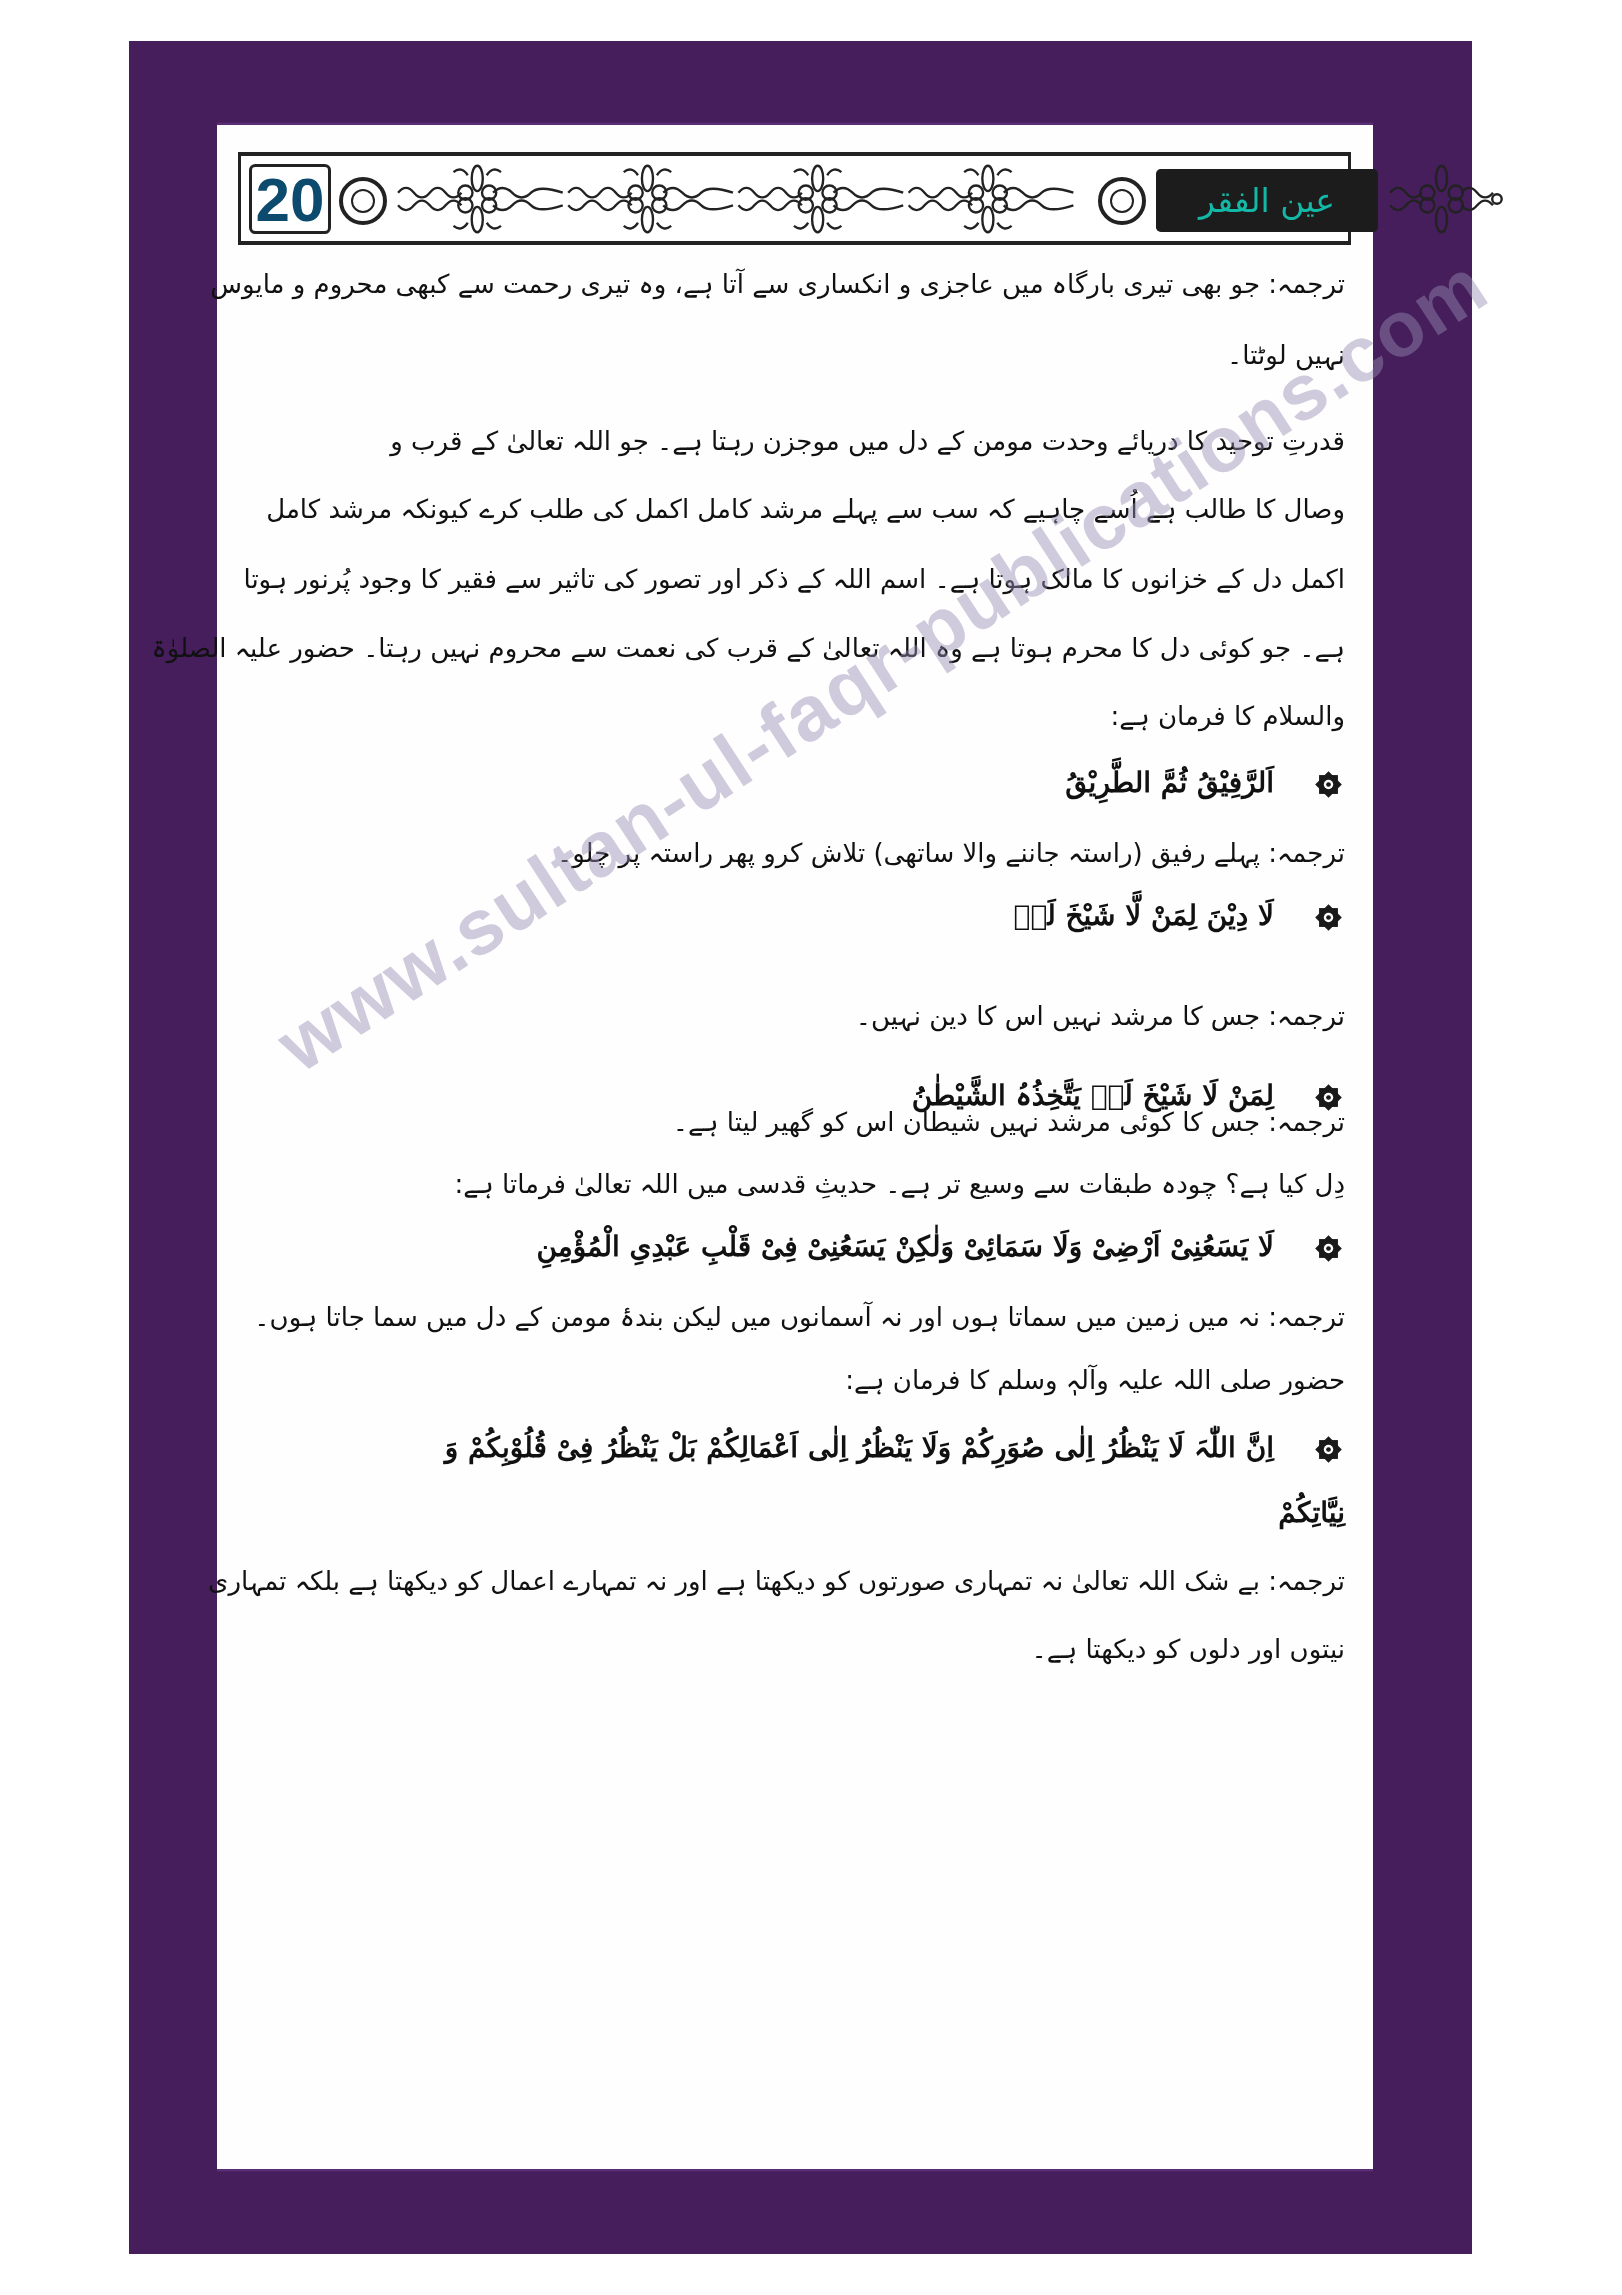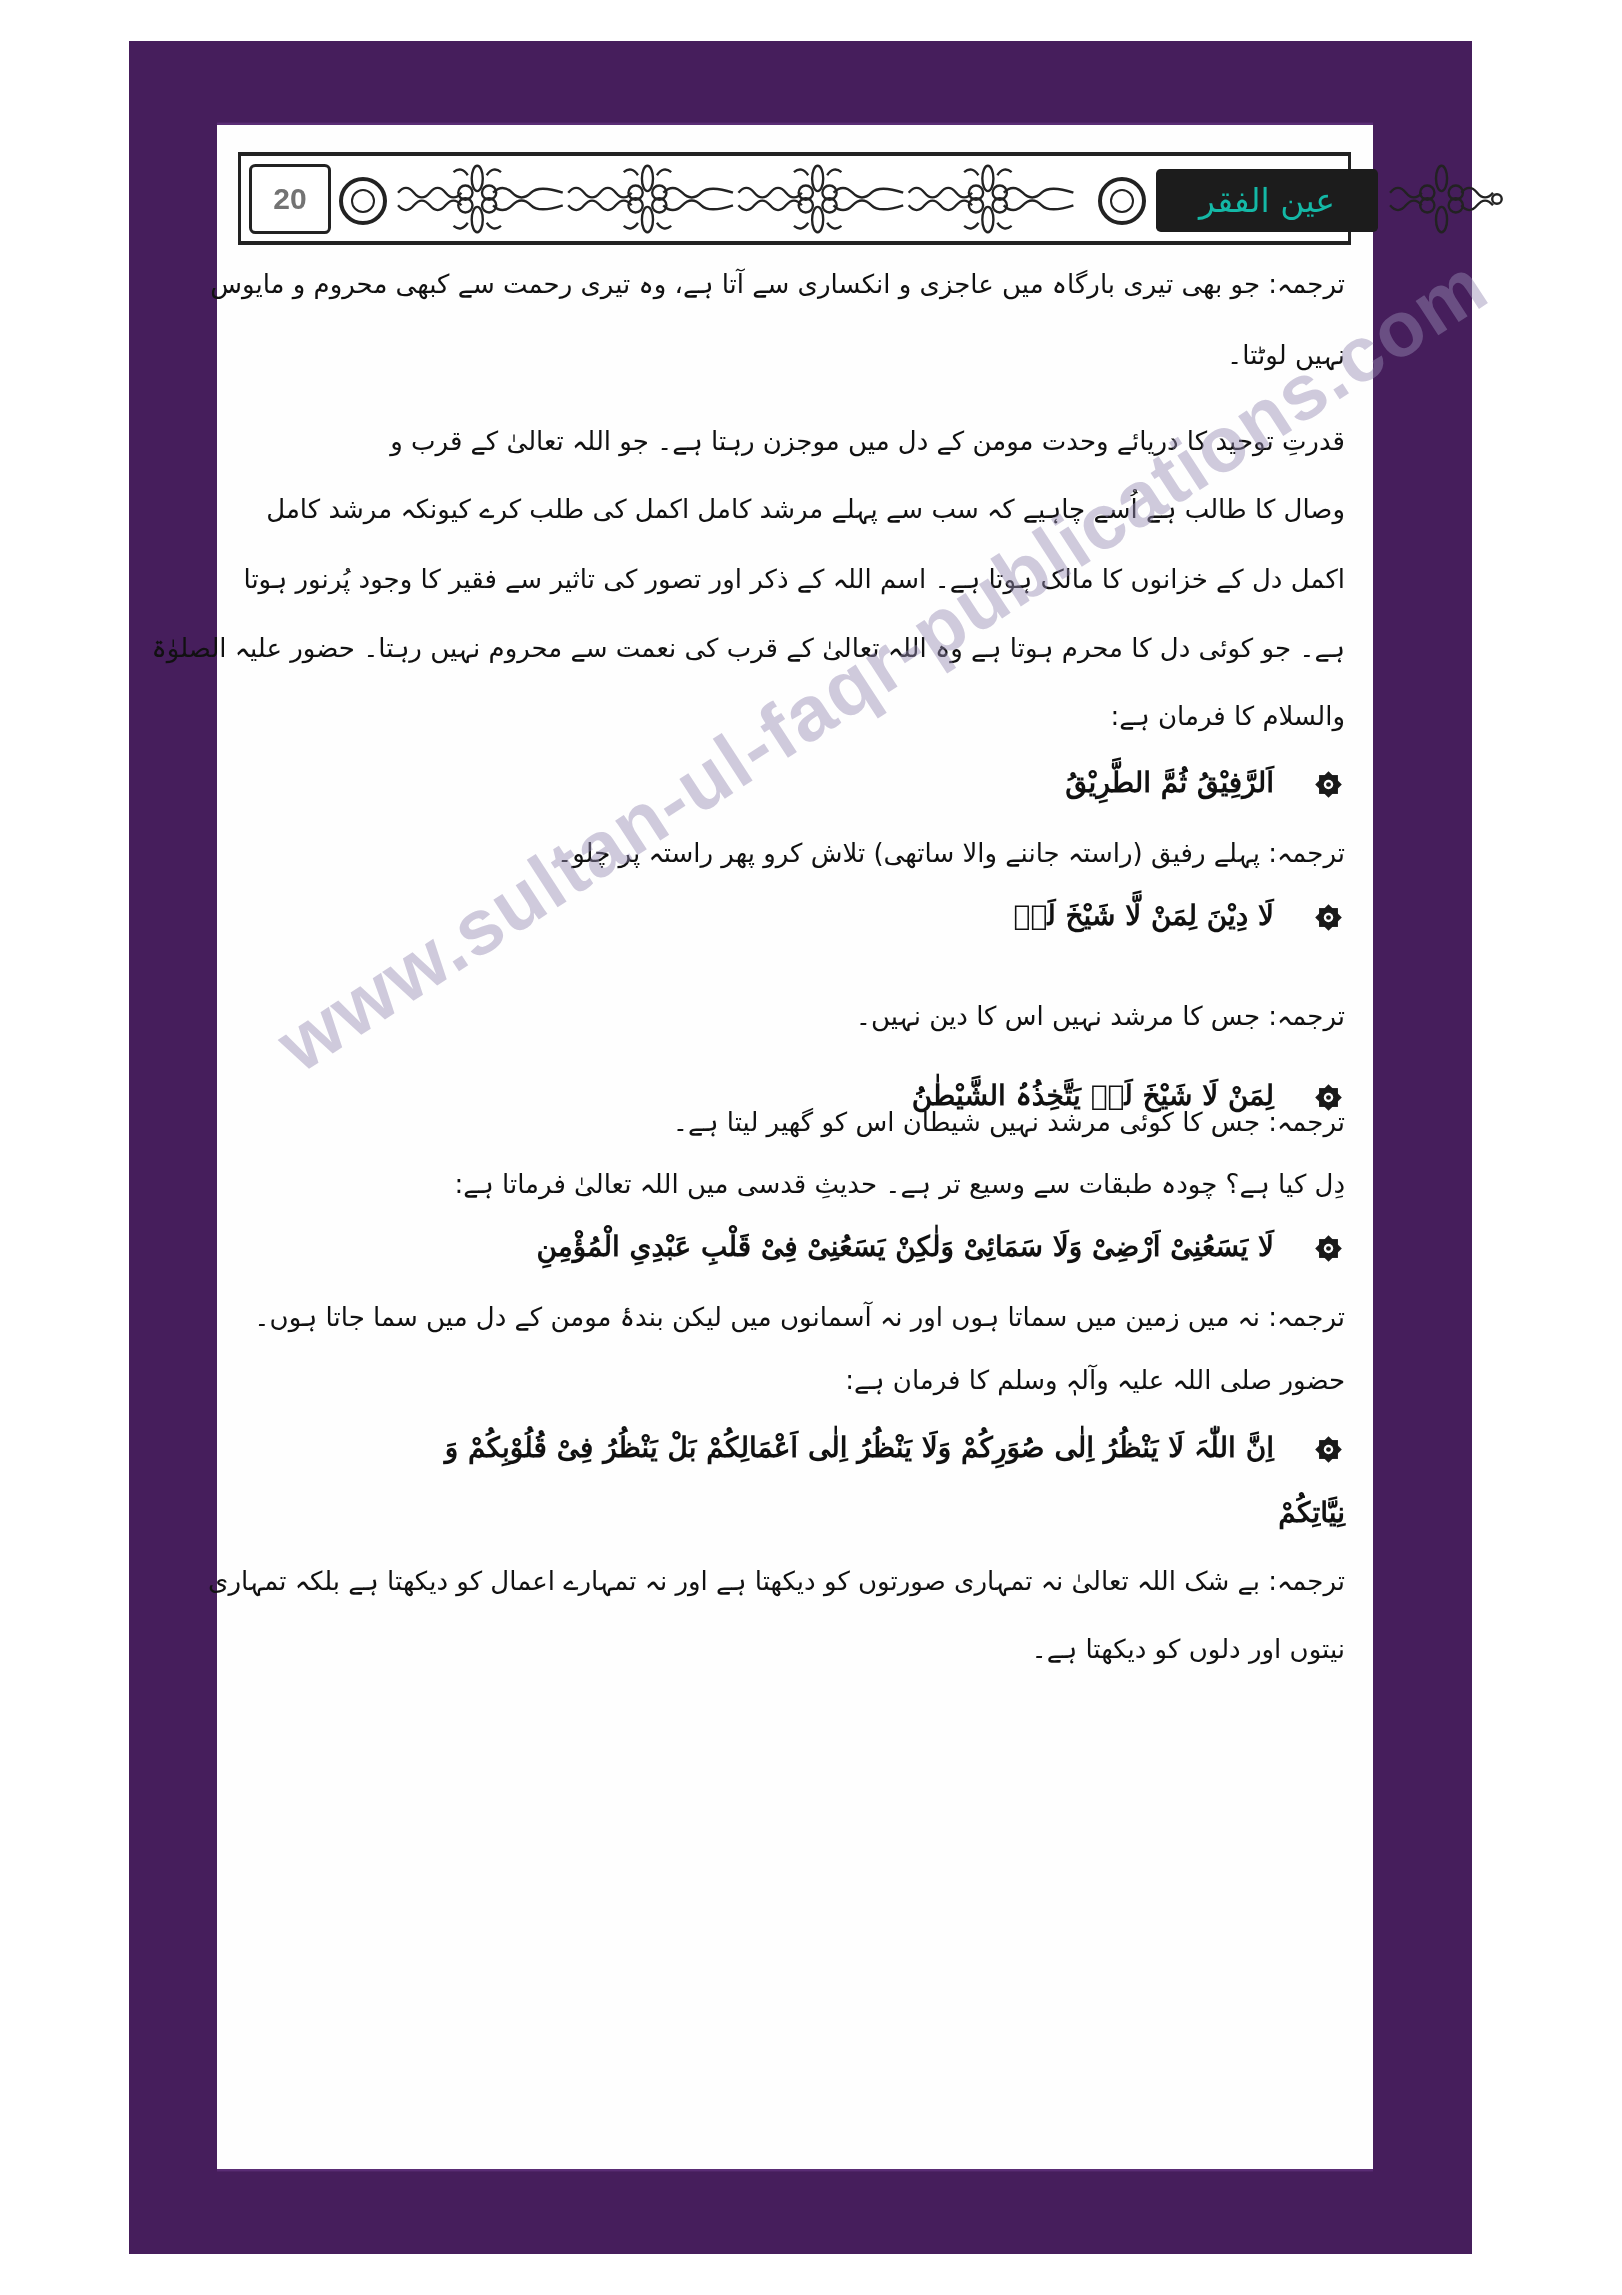--- a/index.html
+++ b/index.html
@@ -5,21 +5,21 @@
   html, body { margin:0; padding:0; }
   body { width:1622px; height:2295px; background:#ffffff; position:relative; overflow:hidden;
          font-family:"DejaVu Sans", sans-serif; }
   .frame { position:absolute; left:129px; top:41px; width:1343px; height:2213px; background:#461e5c; }
   .page { position:absolute; left:217px; top:125px; width:1156px; height:2044px; background:#fefefe;
           box-shadow: 0 -2.4px 0 #5a2d75, 0 2.4px 0 #5a2d75; }
   .header { position:absolute; left:238px; top:152px; width:1113px; height:93px;
             border:3.2px solid #222; border-top-width:4px; border-bottom-width:4px; box-sizing:border-box; background:#fff; }
   .page-num { position:absolute; left:8px; top:8px; width:82px; height:70px; border:3.2px solid #222; border-radius:6.3px;
               box-sizing:border-box; display:flex; align-items:center; justify-content:center;
-              font-family:"Liberation Sans", sans-serif; font-weight:bold; font-size:30px; color:#737373; }
+              font-family:"Liberation Sans", sans-serif; font-weight:bold; font-size:62px; color:#0c4a6e; }
   .ring { position:absolute; top:20.6px; width:48px; height:48px; border:4px solid #222; border-radius:50%; box-sizing:border-box; }
   .ring::after { content:""; position:absolute; left:8px; top:8px; width:24px; height:24px; border:2.4px solid #222; border-radius:50%; box-sizing:border-box; }
   .ornament { position:absolute; top:4.8px; height:76px; display:flex; align-items:center; overflow:hidden; }
   .ornament svg { flex:none; }
   .title-box { position:absolute; left:915px; top:12.7px; width:222px; height:63px; background:#1c1c1c; border-radius:4.8px;
                color:#14b8a6; display:flex; align-items:center; justify-content:center;
                font-family:"DejaVu Serif", serif; font-size:33px; direction:rtl; }
   .body { position:absolute; left:252px; top:252px; width:1093px; direction:rtl; text-align:right; color:#111;
           font-family:"DejaVu Sans", sans-serif; }
   .line { position:absolute; right:0; white-space:nowrap; font-size:30px; line-height:48px; }

